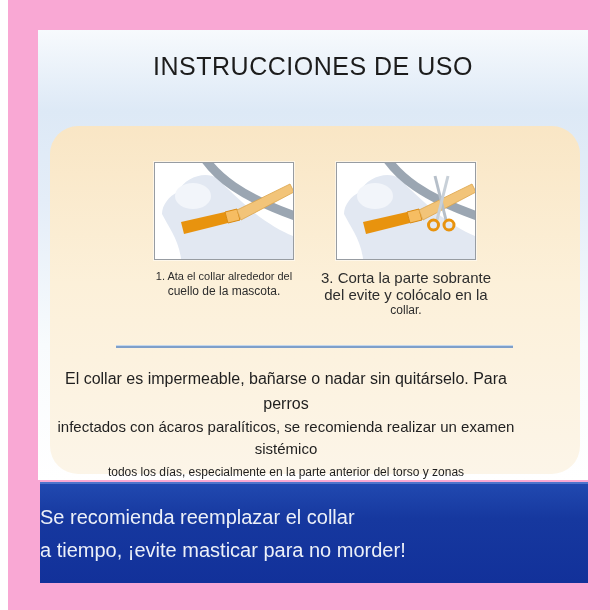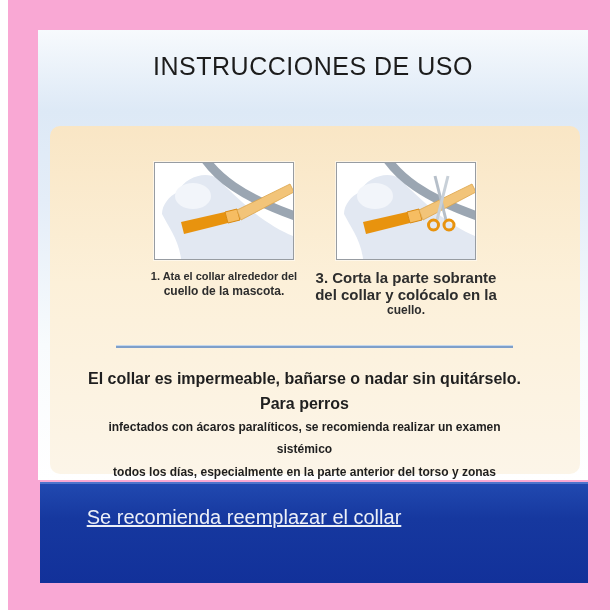--- a/index.html
+++ b/index.html
@@ -17,23 +17,22 @@
   }
 
   .title{
     position:absolute;left:0;top:52px;width:610px;
     text-align:center;font-size:25px;letter-spacing:.5px;color:#1c1c1c;
   }
 
   
   .cream-panel{
     position:absolute;left:42px;top:126px;width:530px;height:348px;
-    border-radius:10px;
+    border-radius:28px;
     background:linear-gradient(180deg,#f9e6c5 0%,#fcf0d9 45%,#fcf5e8 100%);
-    font-weight:bold;
   }
 
   .steps-row{
     position:absolute;left:0;top:36px;width:530px;
     display:flex;justify-content:center;gap:26px;
   }
   .step{width:156px;display:flex;flex-direction:column;align-items:center;}
   .illus-box{
     width:138px;height:96px;background:#ffffff;border:1px solid #979ca2;
     box-shadow:0 0 0 1px rgba(255,255,255,.5);
@@ -45,35 +44,35 @@
   .cap-l{font-size:15px;line-height:17px;}
   .cap-xl{font-size:14.5px;line-height:18px;}
 
   .divider{
     position:absolute;left:66px;top:220px;width:397px;height:2px;
     background:#7e9fca;box-shadow:0 -1px 0 #c3d7ec;
   }
 
   .care-note{
     position:absolute;left:0;right:58px;top:240px;
-    text-align:center;color:#1f1f1f;margin-left:37px;
+    text-align:center;color:#1f1f1f;
   }
   .care-l1{font-size:16px;line-height:25px;}
-  .care-l2{font-size:12px;line-height:22px;}
+  .care-l2{font-size:15px;line-height:22px;}
   .care-l3{font-size:12px;line-height:25px;}
   .care-l4{font-size:12.5px;line-height:21px;margin-right:66px;}
 
   .banner{
     position:absolute;left:32px;top:482px;width:548px;height:101px;
     background:linear-gradient(180deg,#2149b0 0%,#16389f 35%,#12319a 100%);
     border-top:2px solid #4e74cc;box-sizing:border-box;
   }
   .banner-text{
-    margin-top:17px;margin-right:140px;text-align:center;
-    color:#ecf0f8;font-size:20px;line-height:33px;text-decoration:underline;
+    margin-top:17px;margin-right:140px;text-align:left;
+    color:#ecf0f8;font-size:20px;line-height:33px;
   }
 </style>
 </head>
 <body>
 
 <svg width="0" height="0" style="position:absolute" aria-hidden="true">
   <defs>
     <g id="dog-base">
       <path d="M7,51 C7,42 14,33 23,29 C30,14 50,8 62,15 C72,26 84,36 96,47 C112,60 126,68 138,73 L138,96 L26,96 C24,77 13,63 7,51 Z" fill="#e2e8f2"></path>
       <ellipse cx="38" cy="33" rx="18" ry="13" fill="#f2f5fa"></ellipse>
@@ -119,37 +118,38 @@
             <g>
               <path d="M98,13 L109,57" stroke="#b6bfc9" stroke-width="3"></path>
               <path d="M111,13 L100,57" stroke="#c8d0d8" stroke-width="3"></path>
               <circle cx="96.5" cy="62" r="5" fill="none" stroke="#e8930e" stroke-width="3"></circle>
               <circle cx="112" cy="62" r="5" fill="none" stroke="#e8930e" stroke-width="3"></circle>
             </g>
           </svg>
         </div>
         <div class="caption">
           <div class="cap-l">3. Corta la parte sobrante</div>
-          <div class="cap-l">del collar y colócalo en la</div>
-          <div class="cap-s">cuello.</div>
+          <div class="cap-l">del evite y colócalo en la</div>
+          <div class="cap-s">collar.</div>
         </div>
       </div>
 
     </div>
 
     <div class="divider"></div>
 
     <div class="care-note">
       <div class="care-l1">El collar es impermeable, bañarse o nadar sin quitárselo. Para perros</div>
       <div class="care-l2">infectados con ácaros paralíticos, se recomienda realizar un examen sistémico</div>
       <div class="care-l3">todos los días, especialmente en la parte anterior del torso y zonas</div>
       <div class="care-l4">de piel arrugada como orejas y dedos de los pies.</div>
     </div>
 
   </div>
 
   <div class="banner">
     <div class="banner-text">
       <div>Se recomienda reemplazar el collar</div>
+      <div>a tiempo, ¡evite masticar para no morder!</div>
     </div>
   </div>
 
 </div>
 
 </body></html>

